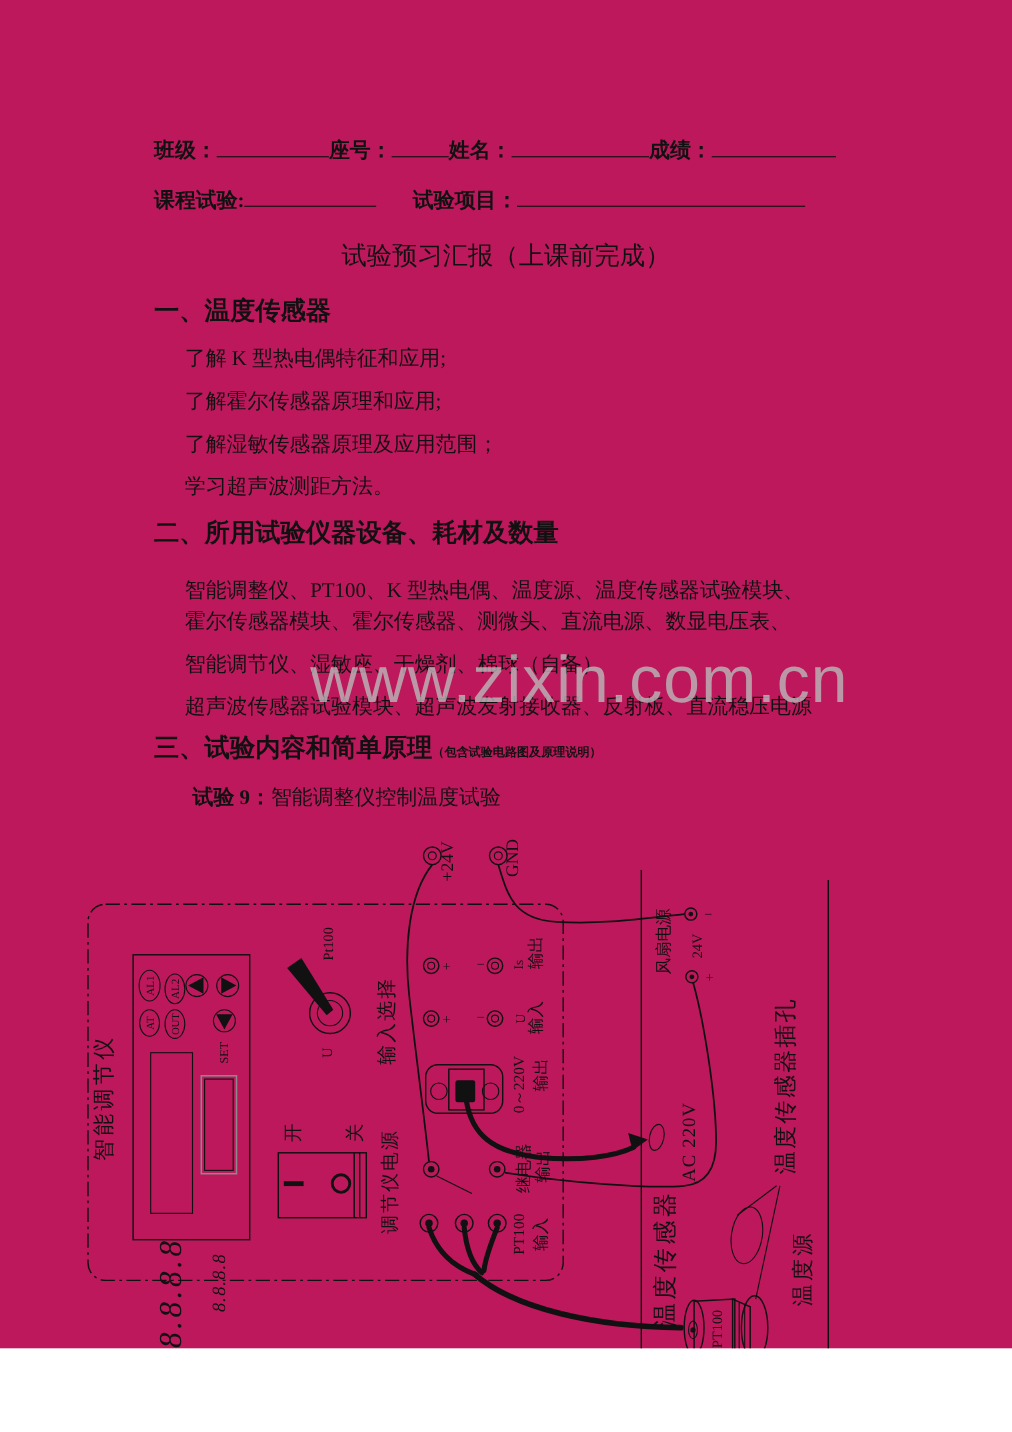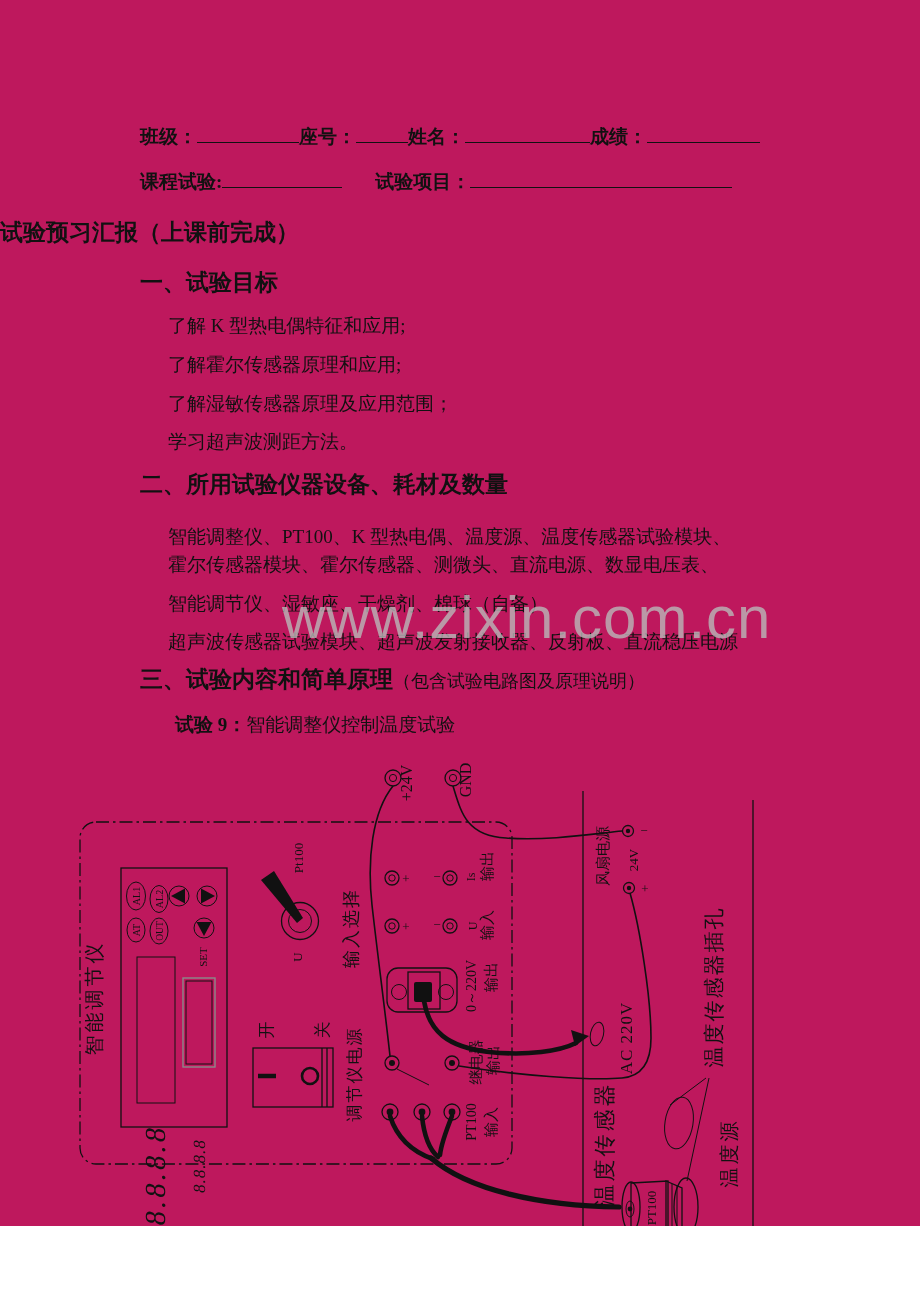--- a/index.html
+++ b/index.html
@@ -1,24 +1,24 @@
 <!DOCTYPE html>
 <html><head>
 <meta charset="utf-8">
 <style>
   html,body{margin:0;padding:0;background:#fff;}
   .page{position:relative;width:920px;height:1226px;background:#be185d;overflow:hidden;
         font-family:"Liberation Serif","DejaVu Serif",serif;color:#111;}
   .abs{position:absolute;}
   .hdr{font-size:19px;font-weight:bold;white-space:nowrap;}
   .ul{display:inline-block;border-bottom:1.6px solid #111;height:17px;vertical-align:baseline;}
-  .title{font-size:23px;font-weight:bold;left:0;right:0;
+  .title{font-size:23px;font-weight:normal;text-align:center;left:0;right:0;
          font-family:"Liberation Sans","DejaVu Sans",sans-serif;}
   .h1{font-size:23px;font-weight:bold;font-family:"Liberation Sans","DejaVu Sans",sans-serif;white-space:nowrap;}
-  .h1 .note{font-size:18px;font-weight:normal;font-family:"Liberation Serif","DejaVu Serif",serif;}
+  .h1 .note{font-size:11px;font-weight:bold;font-family:"Liberation Serif","DejaVu Serif",serif;}
   .body-line{font-size:19px;white-space:nowrap;}
   .exp-line{font-size:19px;white-space:nowrap;}
   .exp-line .b{font-weight:bold;}
   .watermark{font-size:60px;color:rgba(185,185,185,0.8);
              font-family:"Liberation Sans","DejaVu Sans",sans-serif;
              letter-spacing:1px;pointer-events:none;white-space:nowrap;}
   svg{position:absolute;left:0;top:0;}
   svg text{fill:#111;font-family:"Liberation Serif","DejaVu Serif",serif;}
   .ln{stroke:#111;stroke-width:1.3;fill:none;}
   .lnthin{stroke:#111;stroke-width:1;fill:none;}
@@ -33,21 +33,21 @@
 
   <div class="abs hdr" style="left:140px;top:124px;">
     <span>班级：</span><span class="ul" style="width:102px;"></span><span>座号：</span><span class="ul" style="width:52px;"></span><span>姓名：</span><span class="ul" style="width:125px;"></span><span>成绩：</span><span class="ul" style="width:113px;"></span>
   </div>
   <div class="abs hdr" style="left:140px;top:169px;">
     <span>课程试验:</span><span class="ul" style="width:120px;"></span><span style="display:inline-block;width:33px;"></span><span>试验项目：</span><span class="ul" style="width:262px;"></span>
   </div>
 
   <div class="abs title" style="top:217px;">试验预习汇报（上课前完成）</div>
 
-  <div class="abs h1" style="left:140px;top:267px;">一、试验目标</div>
+  <div class="abs h1" style="left:140px;top:267px;">一、温度传感器</div>
   <div class="abs body-line" style="left:168px;top:313px;text-align:center;">了解 K 型热电偶特征和应用;</div>
   <div class="abs body-line" style="left:168px;top:352px;">了解霍尔传感器原理和应用;</div>
   <div class="abs body-line" style="left:168px;top:391px;text-align:right;">了解湿敏传感器原理及应用范围；</div>
   <div class="abs body-line" style="left:168px;top:429px;">学习超声波测距方法。</div>
 
   <div class="abs h1" style="left:140px;top:469px;">二、所用试验仪器设备、耗材及数量</div>
   <div class="abs body-line" style="left:168px;top:489px;margin-top:35px;">智能调整仪、PT100、K 型热电偶、温度源、温度传感器试验模块、</div>
   <div class="abs body-line" style="left:168px;top:552px;">霍尔传感器模块、霍尔传感器、测微头、直流电源、数显电压表、</div>
   <div class="abs body-line" style="left:168px;top:591px;">智能调节仪、湿敏座、干燥剂、棉球（自备）</div>
   <div class="abs body-line" style="left:168px;top:629px;text-align:right;">超声波传感器试验模块、超声波发射接收器、反射板、直流稳压电源</div>

